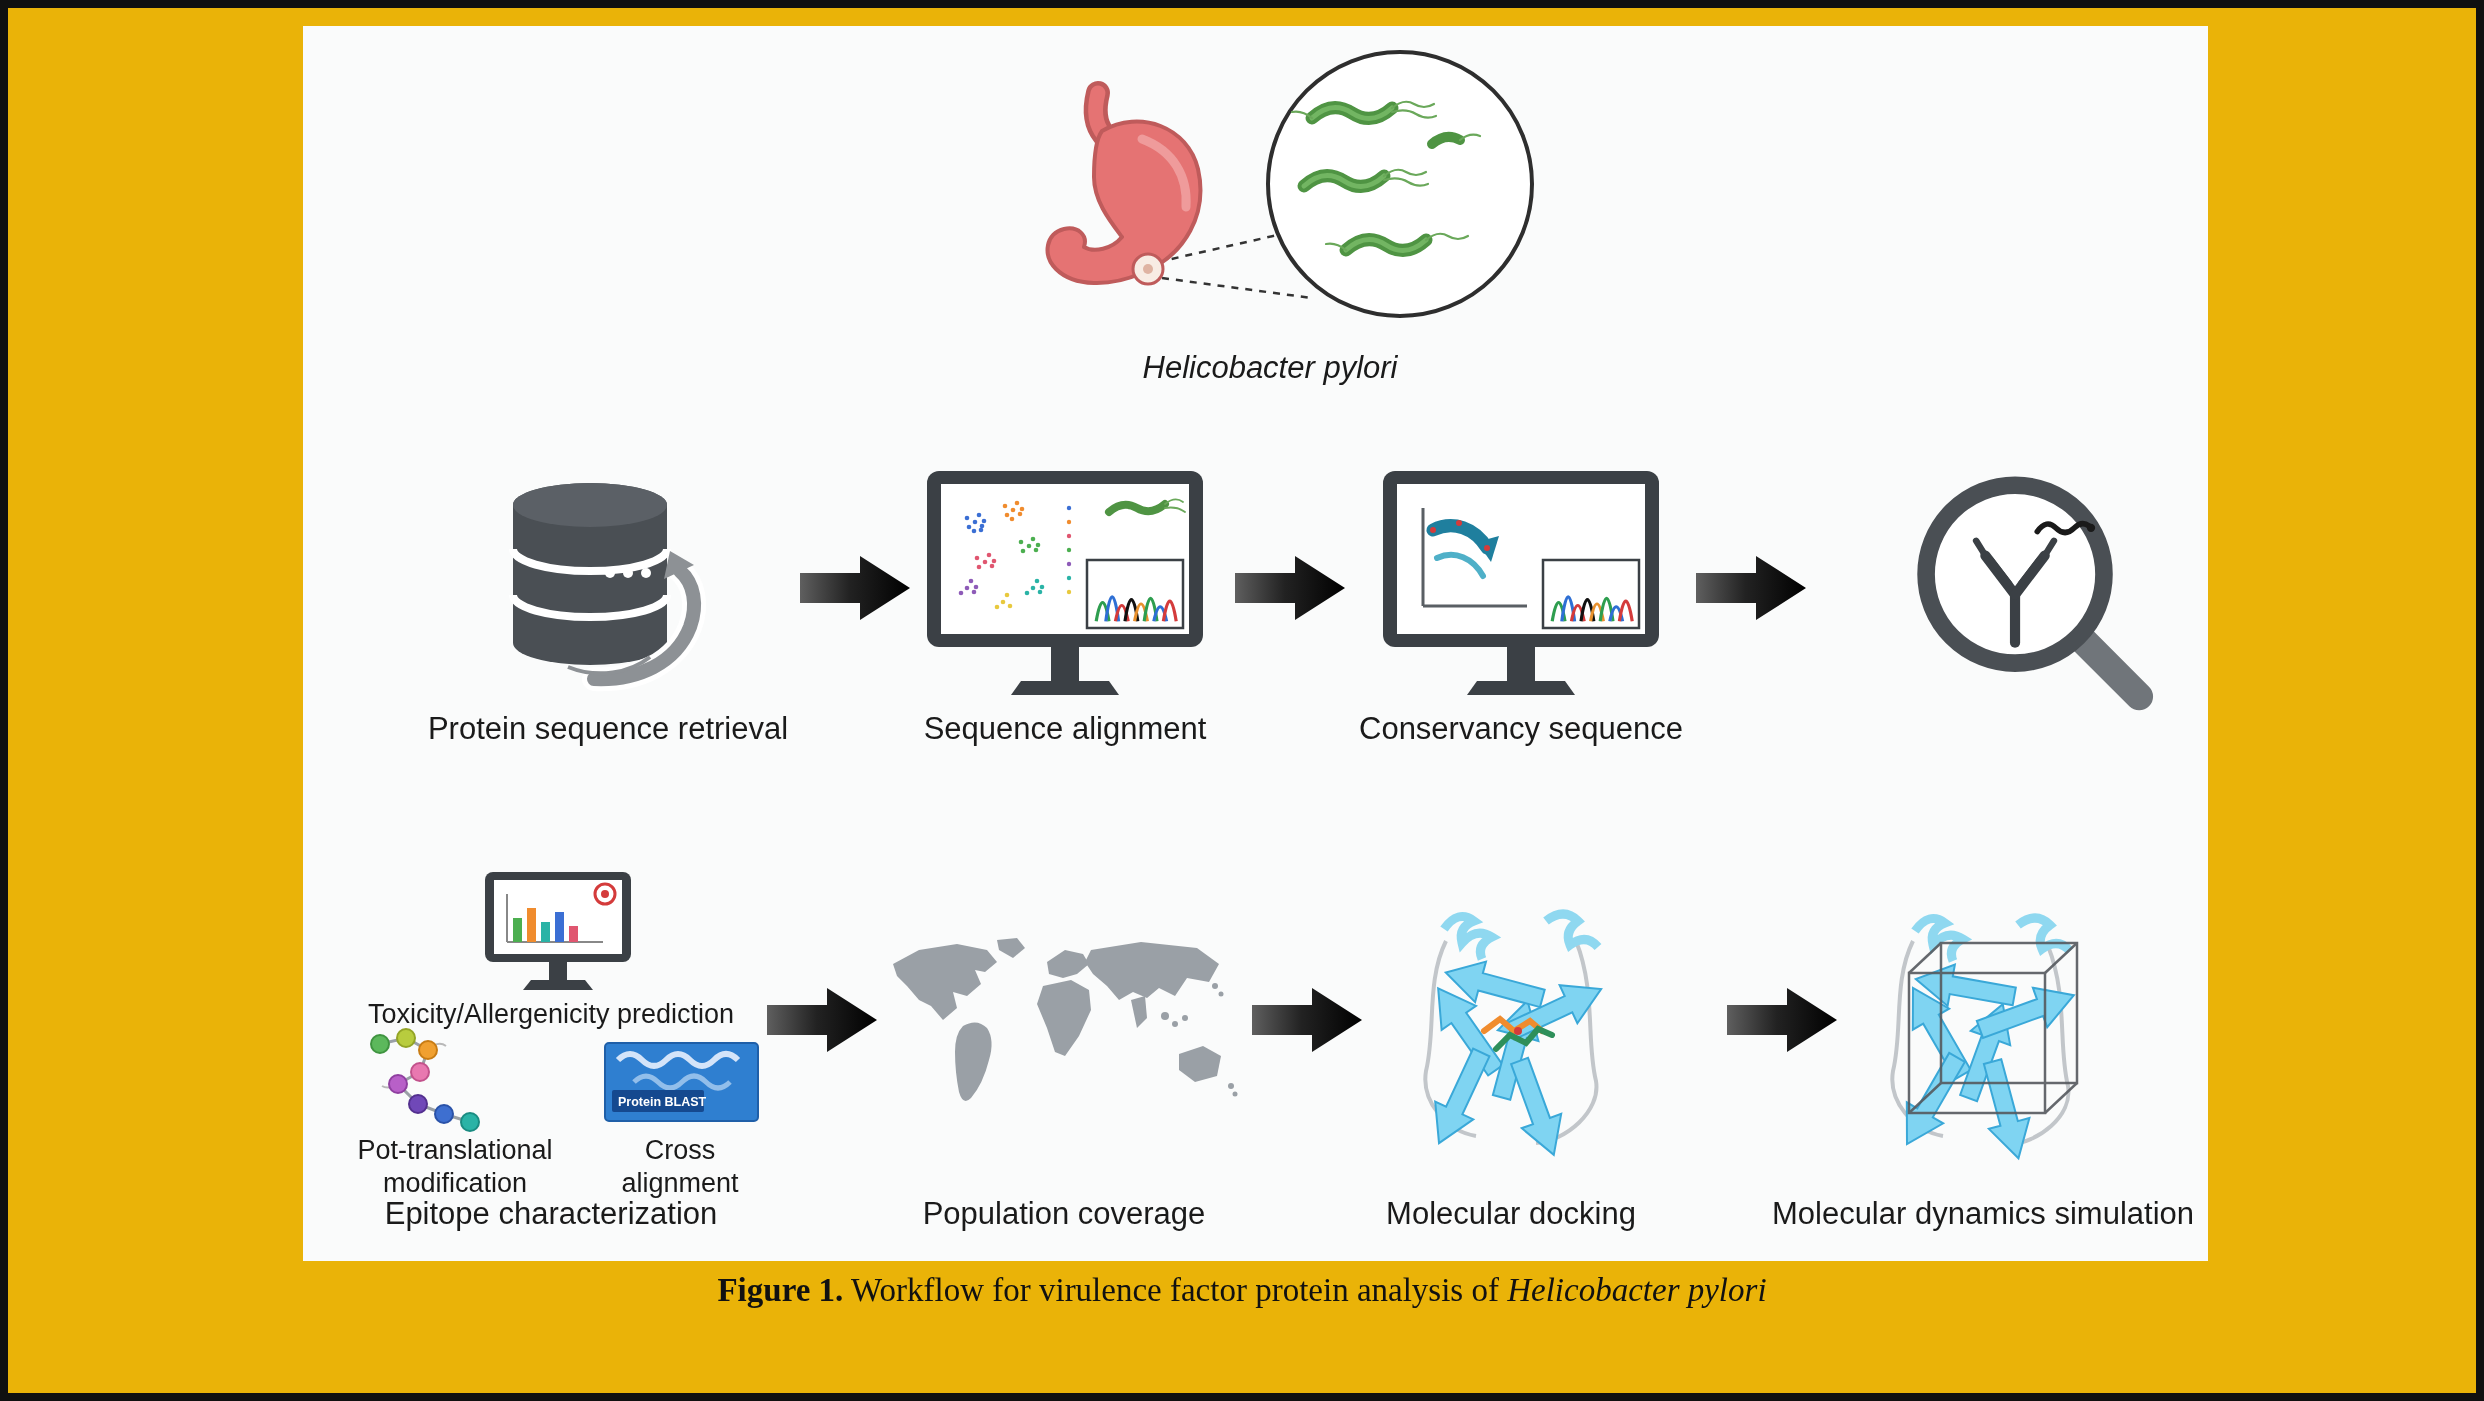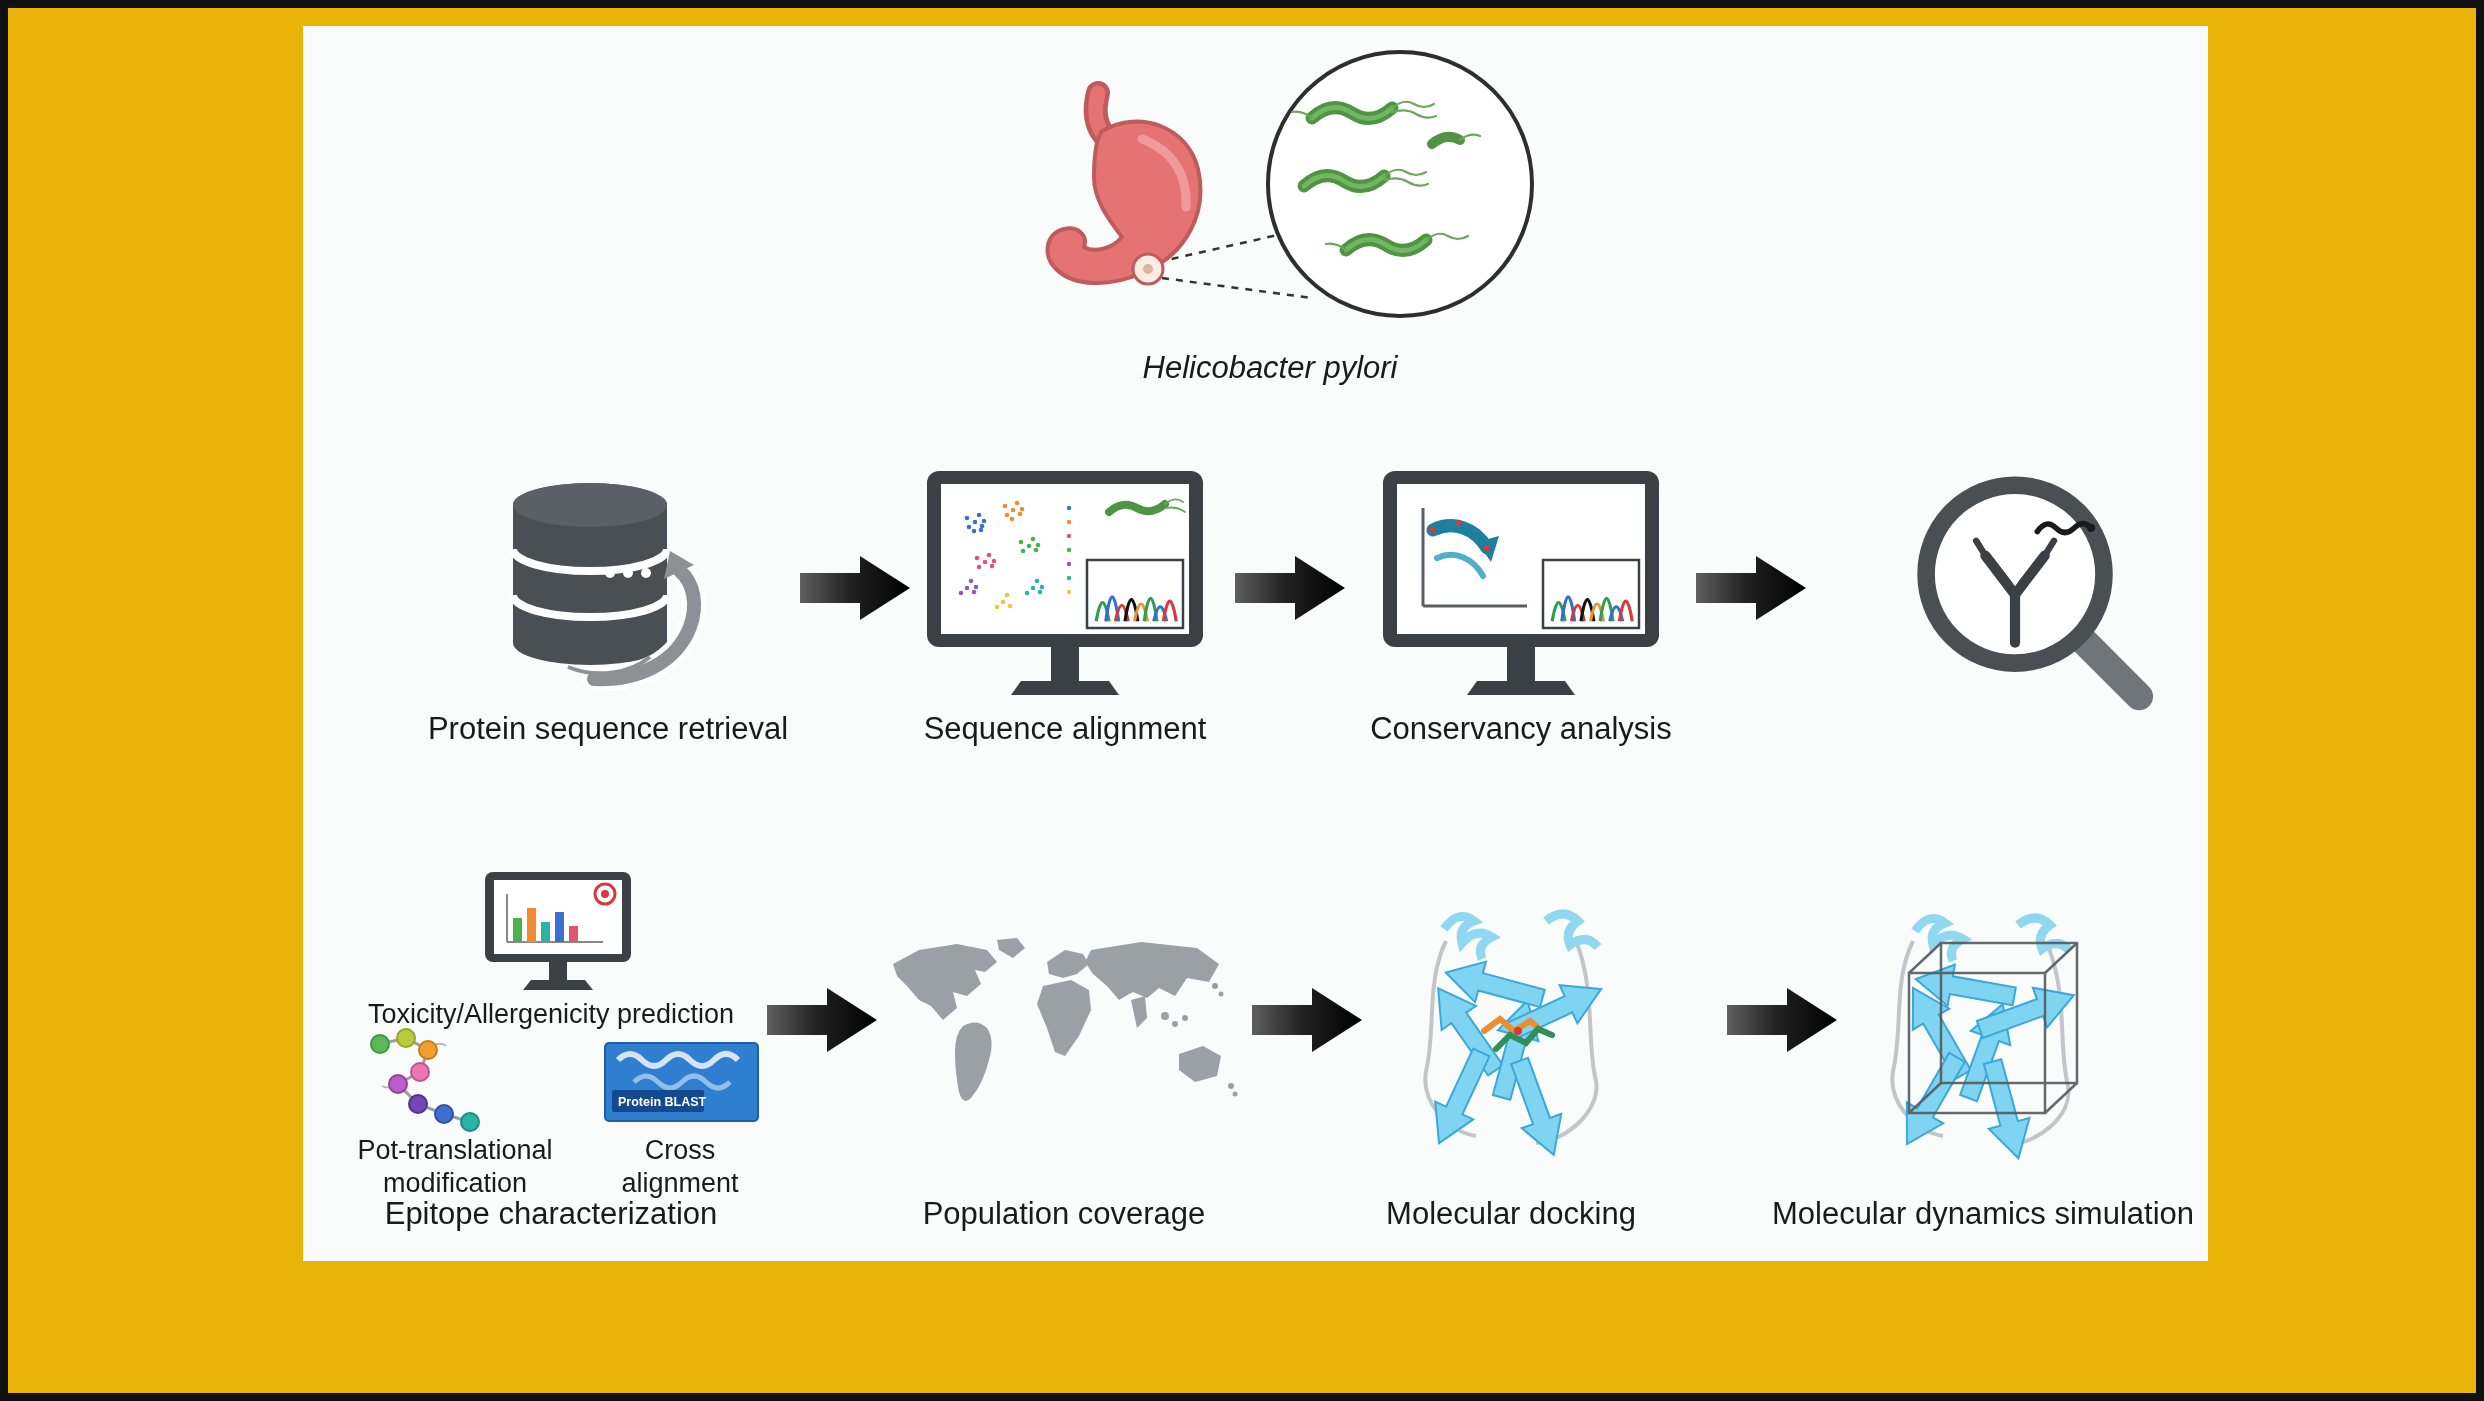--- a/index.html
+++ b/index.html
@@ -249,21 +249,21 @@
                 <path d="M20,34 q4,-30 8,0" stroke="#111"></path>
                 <path d="M26,34 q4,-24 8,0" stroke="#e8912e"></path>
                 <path d="M32,34 q4,-32 8,0" stroke="#2e9e4f"></path>
                 <path d="M38,34 q4,-20 8,0" stroke="#2e6fd4"></path>
                 <path d="M44,34 q4,-28 8,0" stroke="#d43b3b"></path>
             </g>
           </g>
         </g>
       </svg>
     </div>
-    <div class="step-label">Conservancy analysis</div>
+    <div class="step-label">Conservancy sequence</div>
   </div>
 
   <div class="abs" style="left:1688px;top:544px;">
     <svg width="112" height="72" viewBox="0 0 112 72">
       <defs>
           <linearGradient id="ag3" x1="0" y1="0" x2="1" y2="0">
             <stop offset="0" stop-color="#5f5f5f"></stop>
             <stop offset="0.45" stop-color="#222"></stop>
             <stop offset="1" stop-color="#000"></stop>
           </linearGradient>
@@ -480,13 +480,14 @@
           <line x1="56" y1="92" x2="88" y2="62"></line>
           <line x1="192" y1="92" x2="224" y2="62"></line>
           <line x1="56" y1="232" x2="88" y2="202"></line>
           <line x1="192" y1="232" x2="224" y2="202"></line>
         </g>
       </svg>
     </div>
     <div class="step-label">Molecular dynamics simulation</div>
   </div>
 
+  <div class="caption"><span class="cap-bold">Figure 1.</span><span> Workflow for virulence factor protein analysis of </span><span class="cap-italic">Helicobacter pylori</span></div>
 </div>
 
 </body></html>

